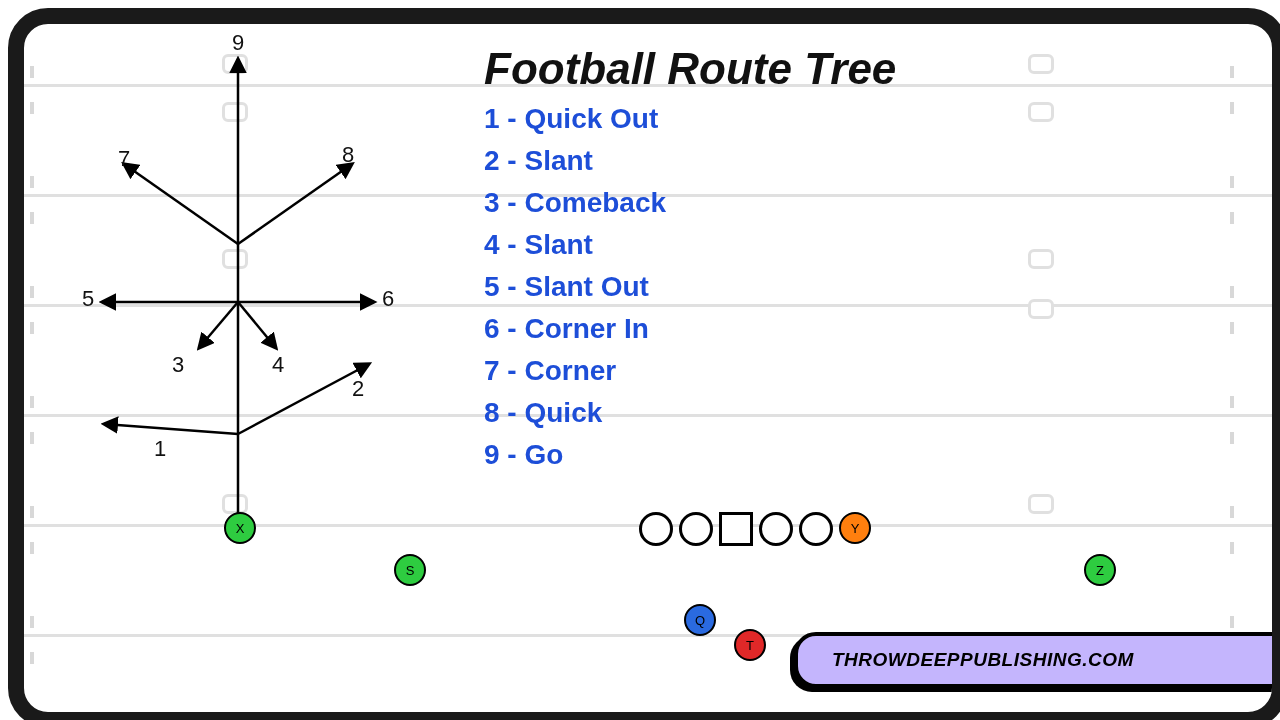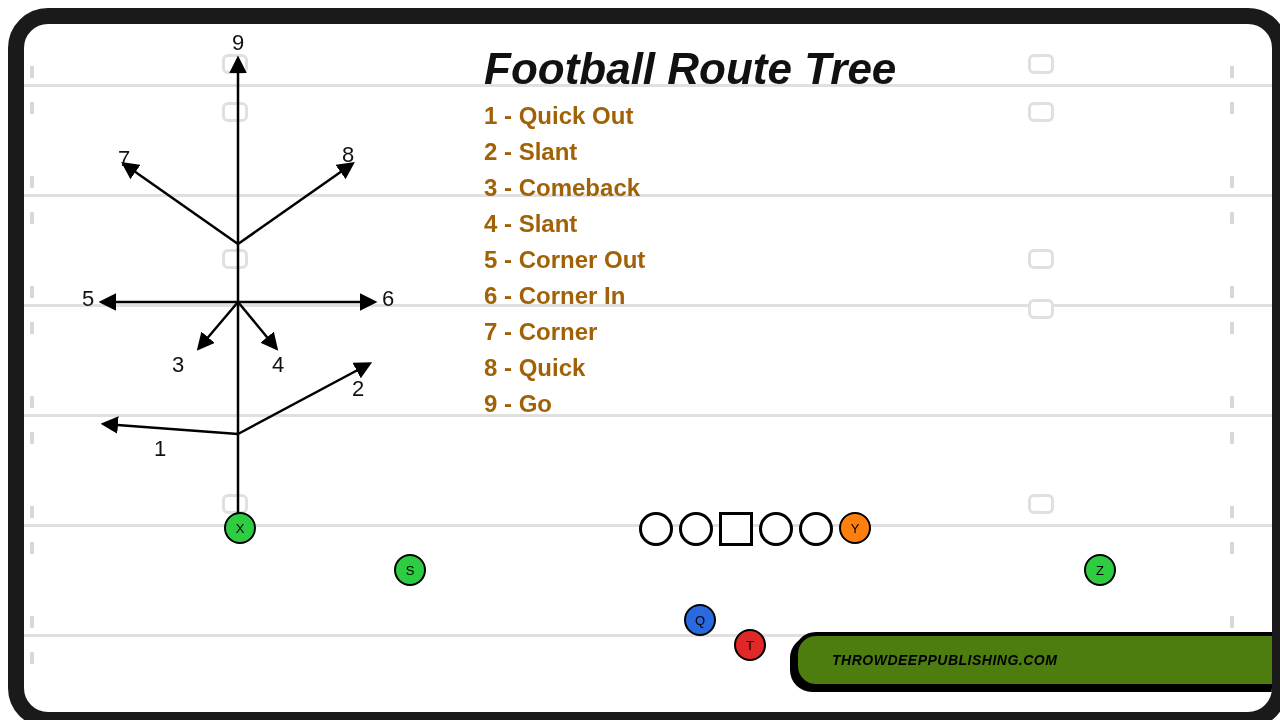--- a/index.html
+++ b/index.html
@@ -1,27 +1,27 @@
 <!DOCTYPE html>
 <html><head>
 <meta charset="utf-8">
 <style>
 html,body{margin:0;padding:0;width:1280px;height:720px;background:#fff;font-family:Arial,Helvetica,sans-serif}
 .frame{position:absolute;left:8px;top:8px;width:1248px;height:688px;border:16px solid #1a1a1a;border-radius:40px;background:#fff;overflow:hidden}
 .yard-line{position:absolute;left:0;width:100%;height:3px;background:#e0e0e0}
 .hash{position:absolute;width:4px;height:12px;background:#d8d8d8}
 .ohash{position:absolute;width:20px;height:14px;border:3px solid #e0e0e0;border-radius:6px;background:#fff}
 .title{position:absolute;left:460px;top:20px;font-size:44px;font-weight:900;font-style:italic;color:#111;white-space:nowrap}
-.legend{position:absolute;left:460px;top:74px;font-size:24px;font-weight:900;color:#a16207;line-height:1.5}
+.legend{position:absolute;left:460px;top:74px;font-size:28px;font-weight:900;color:#1d4ed8;line-height:1.5}
 .legend div{white-space:nowrap}
 .labelnum{position:absolute;font-size:22px;font-weight:400;color:#111;font-family:Arial}
 .player{position:absolute;width:28px;height:28px;border-radius:50%;border:2px solid #000;display:flex;align-items:center;justify-content:center;font-size:13px;font-weight:400;color:#000}
 .olc{position:absolute;width:28px;height:28px;border-radius:50%;border:3px solid #000;background:#fff}
 .ols{position:absolute;width:28px;height:28px;border:3px solid #000;background:#fff}
-.credit{position:absolute;right:-4px;bottom:24px;width:440px;height:48px;border:4px solid #000;border-radius:22px 0 0 22px;background:#4d7c0f;display:flex;align-items:center;padding-left:34px;font-size:14px;font-weight:900;font-style:italic;letter-spacing:0.5px;box-shadow:-4px 4px 0 #000}
+.credit{position:absolute;right:-4px;bottom:24px;width:440px;height:48px;border:4px solid #000;border-radius:22px 0 0 22px;background:#c4b5fd;display:flex;align-items:center;padding-left:34px;font-size:19px;font-weight:900;font-style:italic;letter-spacing:0.5px;box-shadow:-4px 4px 0 #000}
 svg.routes{position:absolute;left:0;top:0;width:100%;height:100%;overflow:visible}
 svg.routes line{stroke:#000;stroke-width:2.5}
 </style>
 </head>
 <body>
 
 <div class="frame">
 
   <div class="yard-line" style="top:60px"></div>
   <div class="yard-line" style="top:170px"></div>
@@ -107,21 +107,21 @@
   <div class="labelnum" style="left:328px;top:352px">2</div>
   <div class="labelnum" style="left:130px;top:412px">1</div>
 
   <div class="title">Football Route Tree</div>
 
   <div class="legend">
     <div><span>1</span> - <span>Quick Out</span></div>
     <div><span>2</span> - <span>Slant</span></div>
     <div><span>3</span> - <span>Comeback</span></div>
     <div><span>4</span> - <span>Slant</span></div>
-    <div><span>5</span> - <span>Corner Out</span></div>
+    <div><span>5</span> - <span>Slant Out</span></div>
     <div><span>6</span> - <span>Corner In</span></div>
     <div><span>7</span> - <span>Corner</span></div>
     <div><span>8</span> - <span>Quick</span></div>
     <div><span>9</span> - <span>Go</span></div>
   </div>
 
   <div class="olc" style="left:615px;top:488px"></div>
   <div class="olc" style="left:655px;top:488px"></div>
   <div class="ols" style="left:695px;top:488px"></div>
   <div class="olc" style="left:735px;top:488px"></div>

